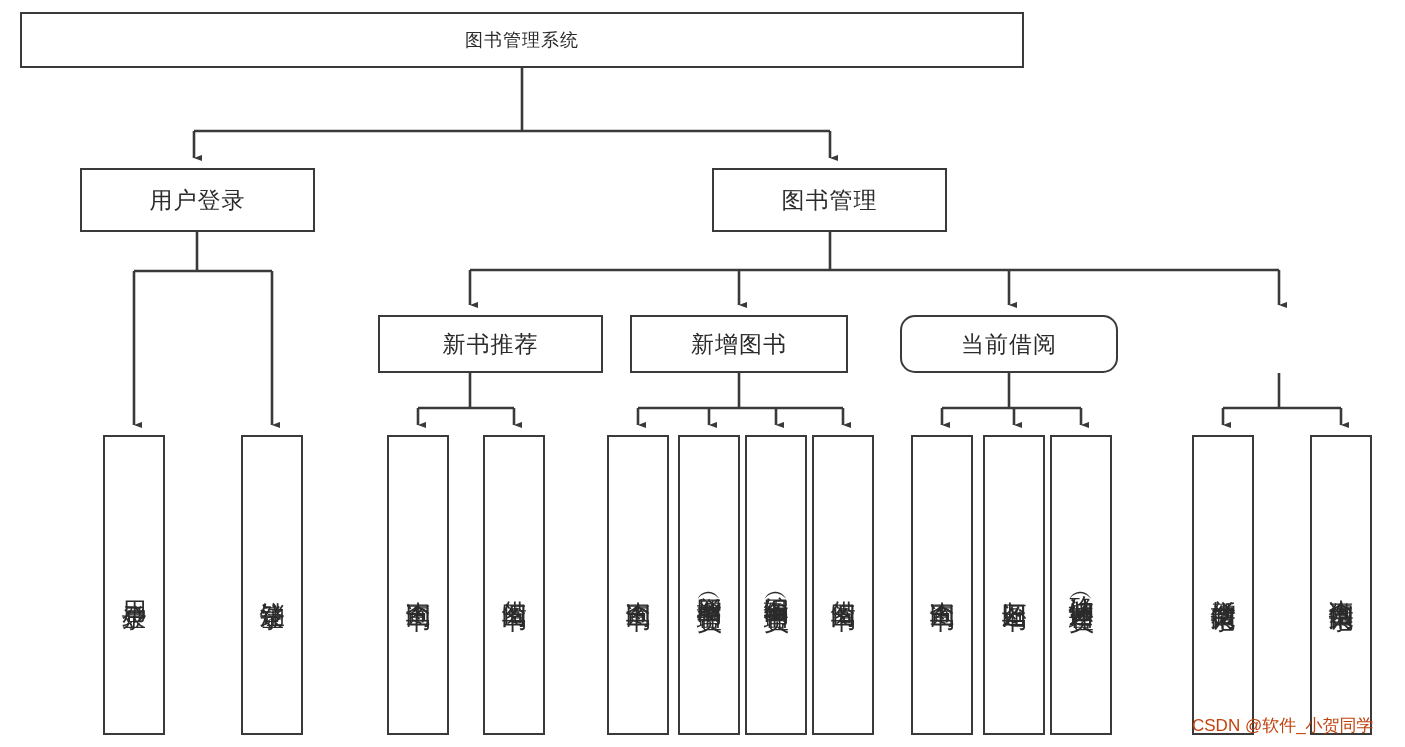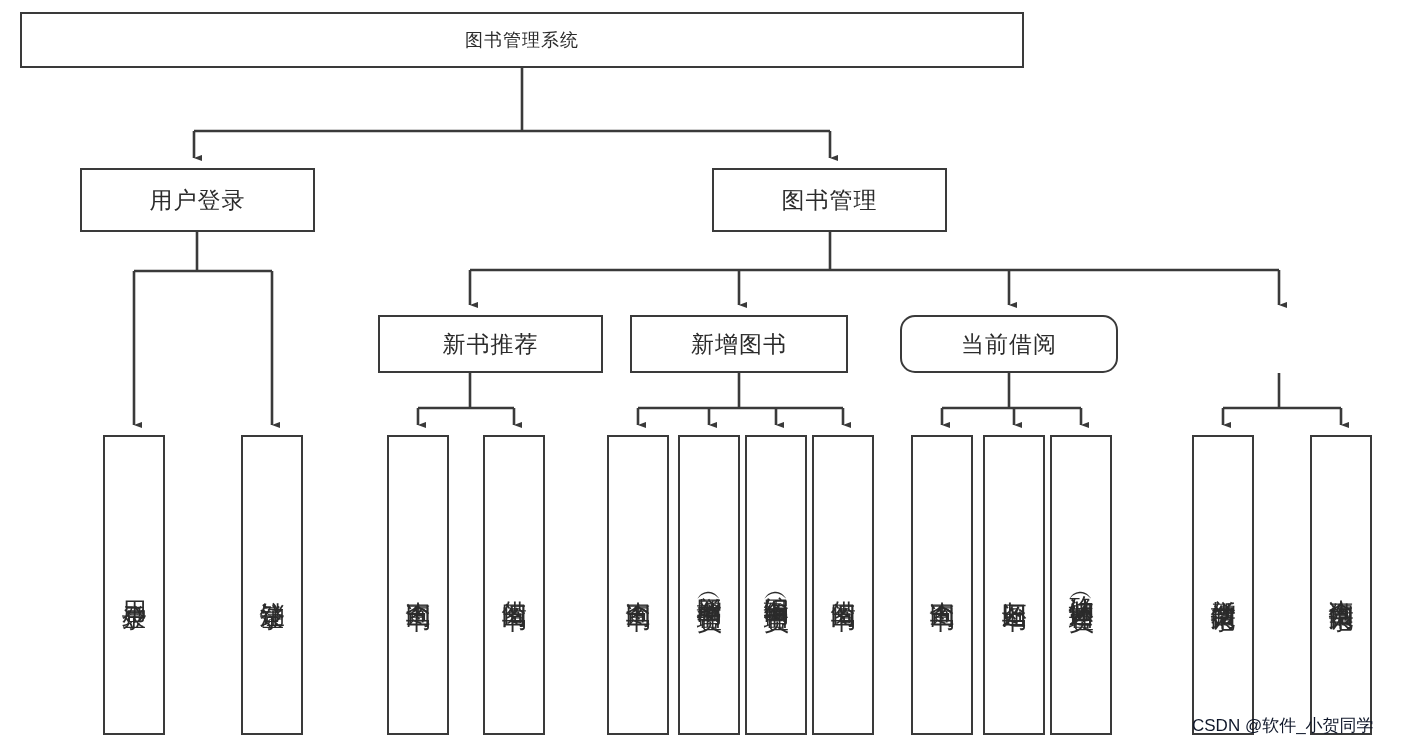--- a/index.html
+++ b/index.html
@@ -36,21 +36,21 @@
     align-items:center;
     justify-content:center;
     padding:4px 0;
   }
   .node-v span { display:block; }
 
   #watermark {
     position:absolute;
     left:1192px; top:714px;
     font-size:17px;
-    color:#0f172a;
+    color:#c2410c;
     white-space:nowrap;
     z-index:5;
     font-family:"Liberation Sans", sans-serif;
   }
 </style>
 </head>
 <body>
 
 <div id="diagram-root">
 

